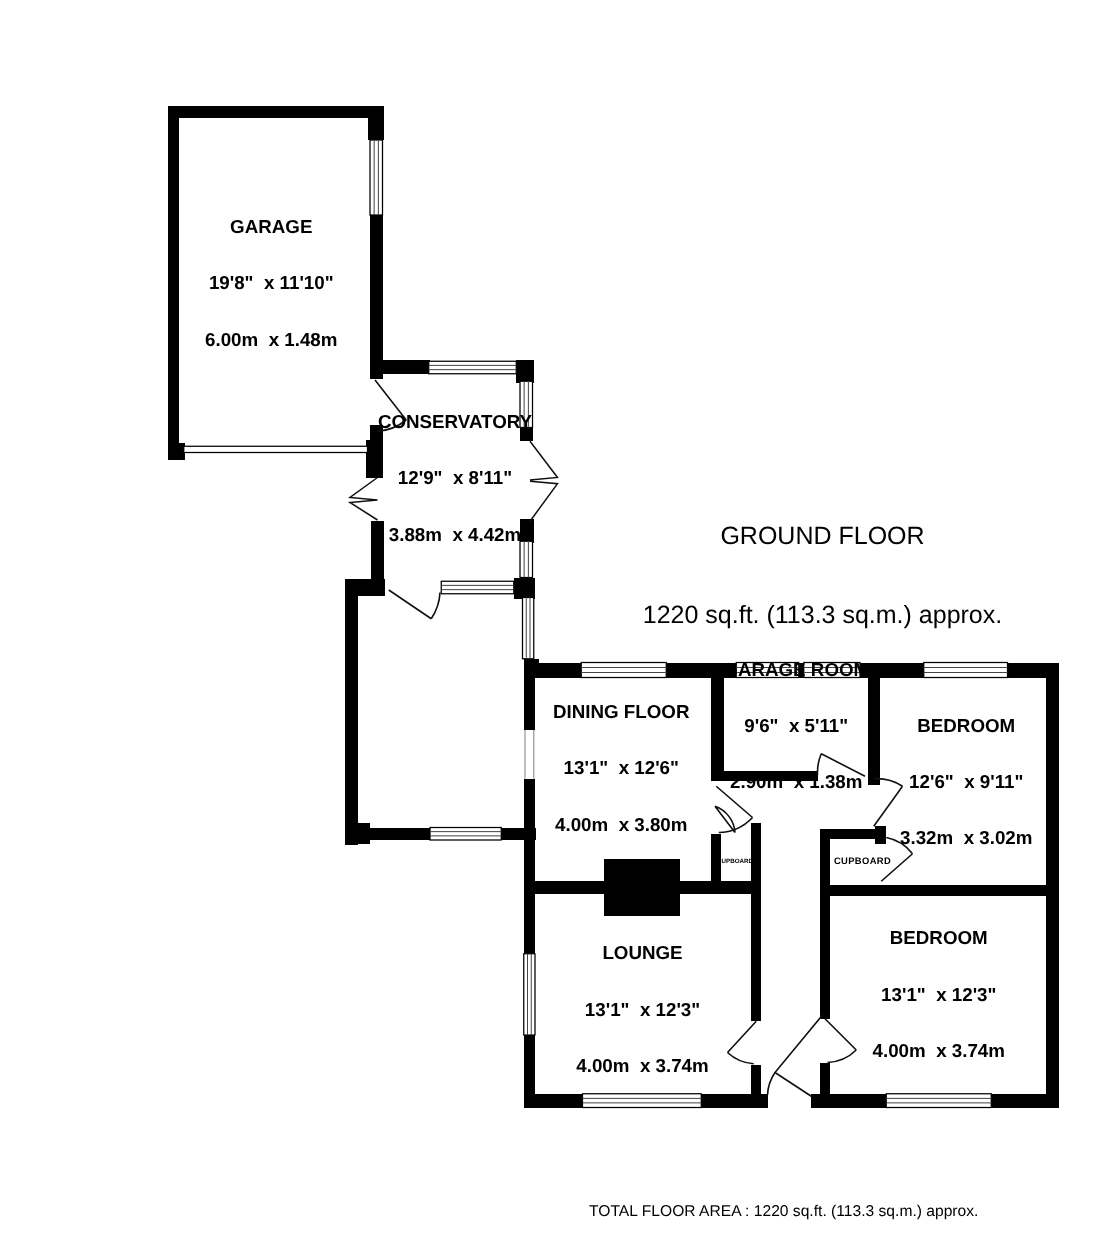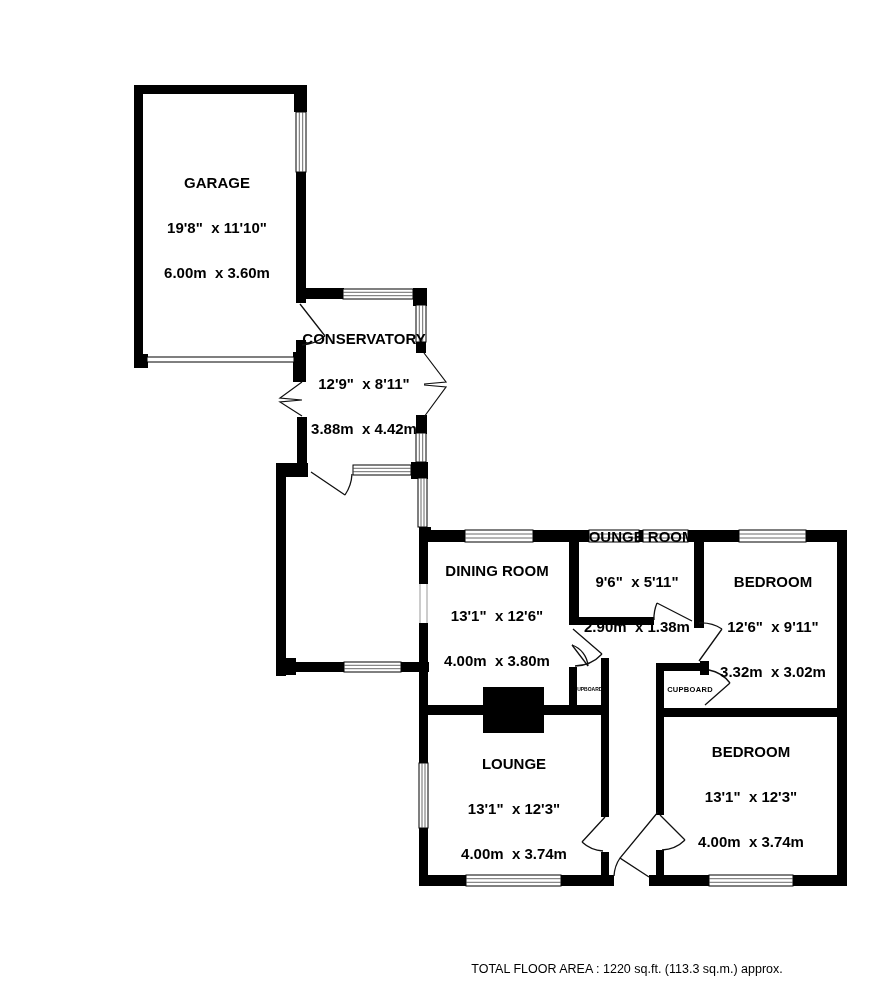--- a/index.html
+++ b/index.html
@@ -159,38 +159,38 @@
       <path d="M378,353 L400,382 L378,384 M378,417 L400,387 L378,385"></path>
       <path d="M256,382 L234,398 L256,400 M256,416 L234,402 L256,400"></path>
     </g>
 
     <path d="M374,584 V623 M381,584 V623" stroke="#999999" stroke-width="1" fill="none"></path>
   </svg>
 
   <div class="label" style="left:171px;top:227px">
     <div>GARAGE</div>
     <div>19'8"  x 11'10"</div>
-    <div>6.00m  x 3.60m</div>
+    <div>6.00m  x 1.48m</div>
   </div>
 
   <div class="label" style="left:318px;top:383px">
     <div>CONSERVATORY</div>
     <div>12'9"  x 8'11"</div>
     <div>3.88m  x 4.42m</div>
   </div>
 
 
   <div class="label" style="left:451px;top:615px">
-    <div>DINING ROOM</div>
+    <div>DINING FLOOR</div>
     <div>13'1"  x 12'6"</div>
     <div>4.00m  x 3.80m</div>
   </div>
 
   <div class="label" style="left:591px;top:581px">
-    <div>LOUNGE ROOM</div>
+    <div>GARAGE ROOM</div>
     <div>9'6"  x 5'11"</div>
     <div>2.90m  x 1.38m</div>
   </div>
 
   <div class="label" style="left:727px;top:626px">
     <div>BEDROOM</div>
     <div>12'6"  x 9'11"</div>
     <div>3.32m  x 3.02m</div>
   </div>
 
@@ -202,20 +202,24 @@
 
   <div class="label" style="left:705px;top:796px">
     <div>BEDROOM</div>
     <div>13'1"  x 12'3"</div>
     <div>4.00m  x 3.74m</div>
   </div>
 
   <div class="cup" id="cupboard-left" style="left:542px;top:689px">CUPBOARD</div>
   <div class="cup" id="cupboard-right" style="left:644px;top:689px">CUPBOARD</div>
 
+  <div class="title" style="left:612px;top:461px">
+    <div>GROUND FLOOR</div>
+    <div>1220 sq.ft. (113.3 sq.m.) approx.</div>
+  </div>
 
   <div class="footer" style="left:581px;top:926px">
     <div class="f1">TOTAL FLOOR AREA : 1220 sq.ft. (113.3 sq.m.) approx.</div>
     
     
   </div>
 
 </div>
 
 </body></html>

